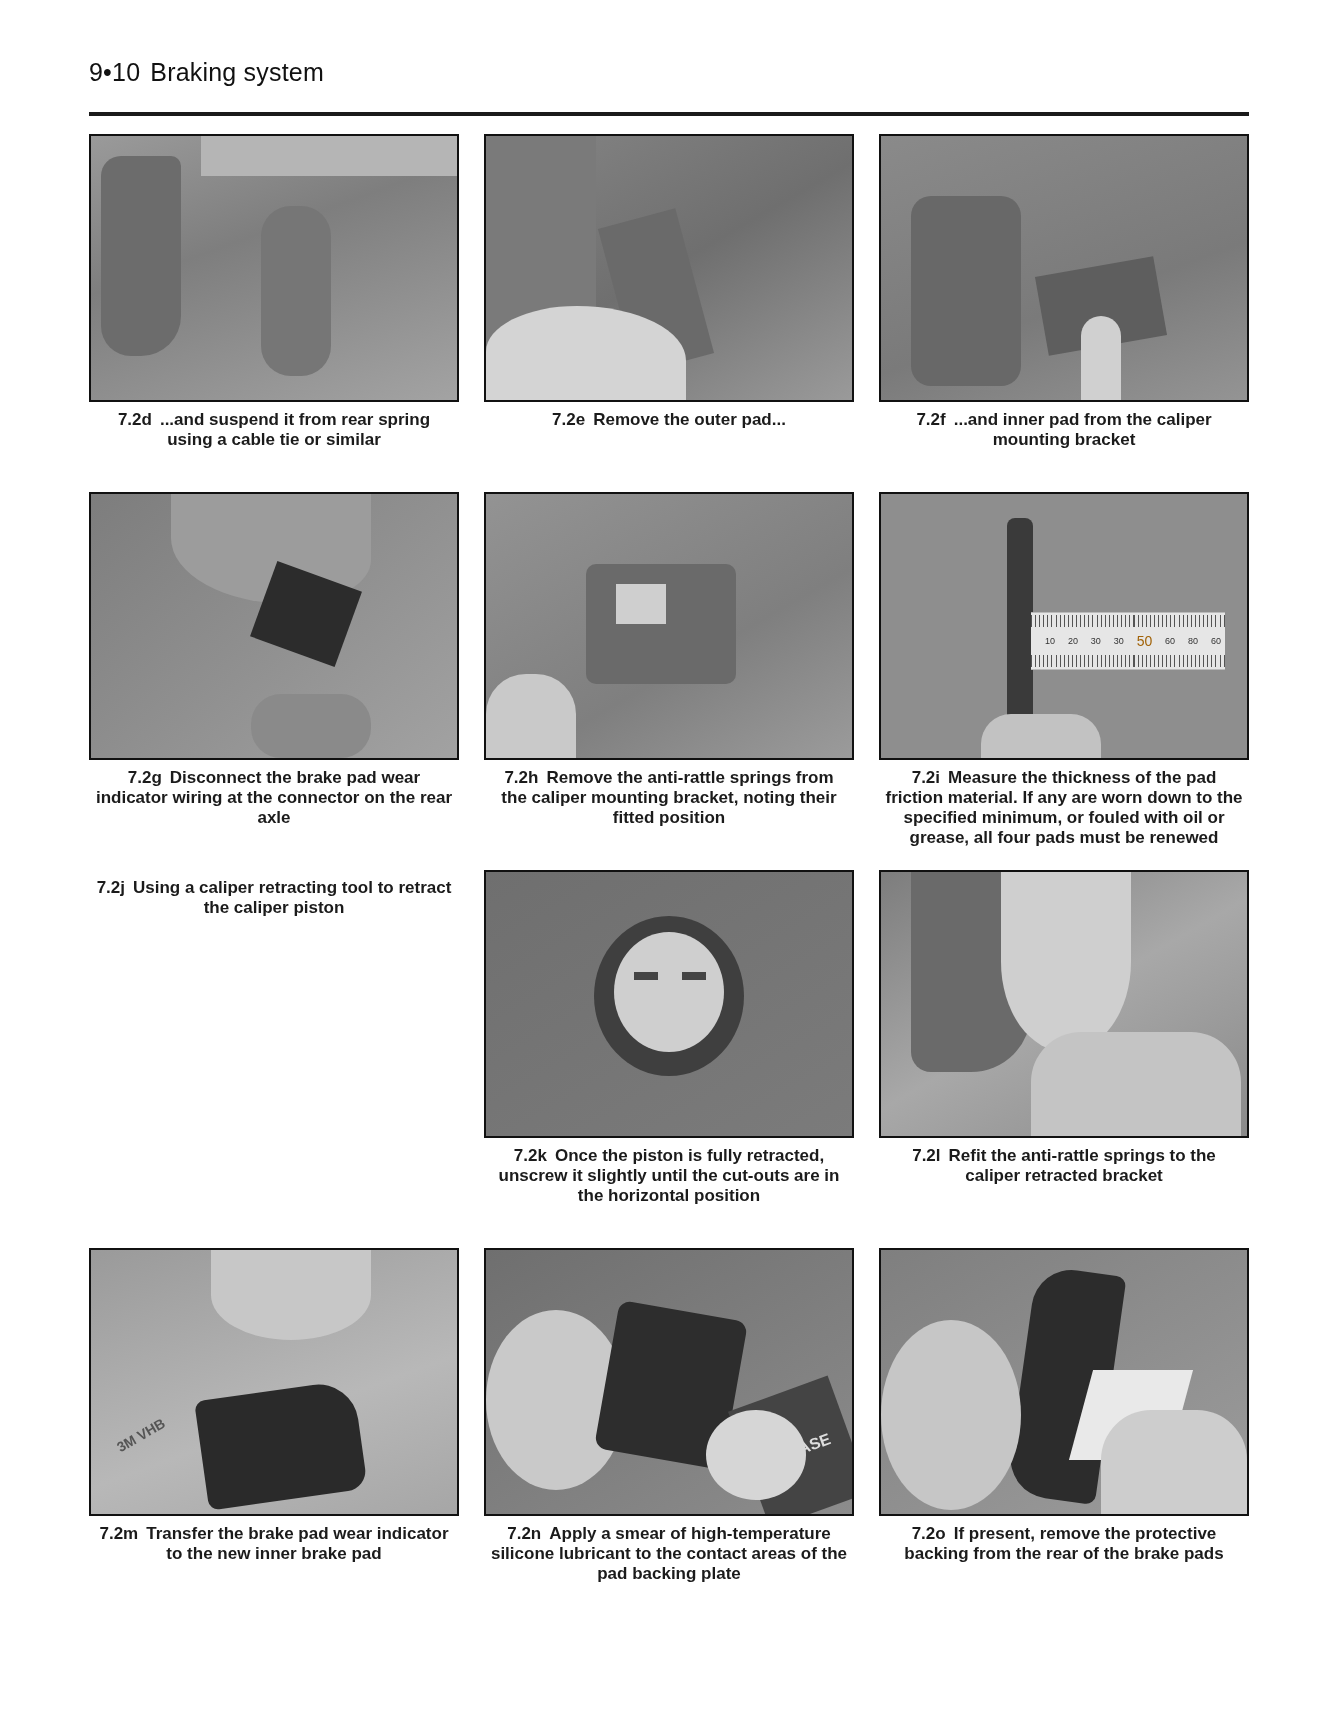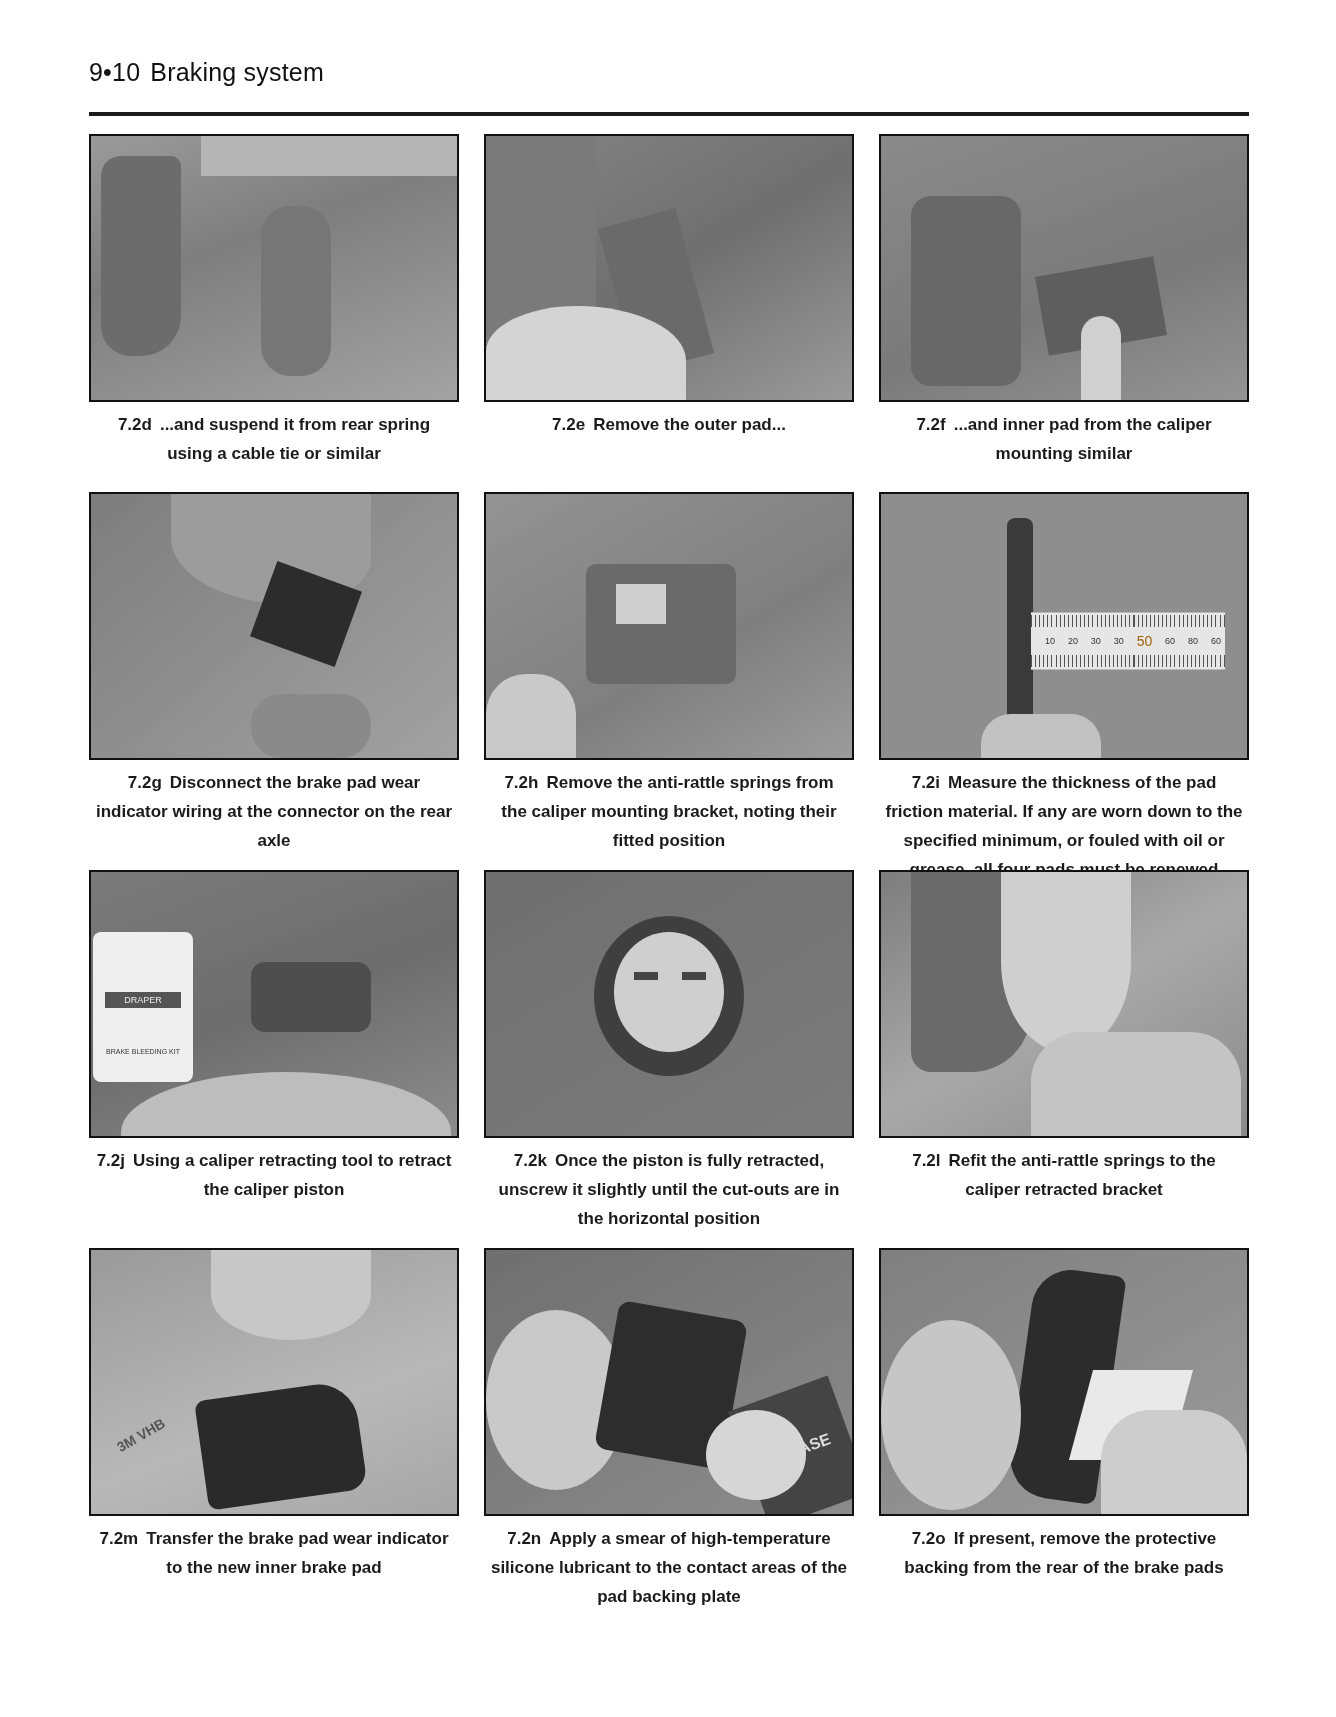--- a/index.html
+++ b/index.html
@@ -5,21 +5,21 @@
   html, body { margin: 0; padding: 0; background: #ffffff; }
   body { width: 1336px; height: 1717px; position: relative; overflow: hidden;
          font-family: "Liberation Sans", sans-serif; color: #111; }
   .page-header { position: absolute; left: 89px; top: 58px; font-size: 25px; letter-spacing: 0.2px; }
   .page-header .num { margin-right: 10px; margin-top: 18px; }
   .header-rule { position: absolute; left: 89px; top: 112px; width: 1160px; height: 4px; background: #1a1a1a; }
   .grid { position: absolute; left: 89px; top: 134px; width: 1160px; }
   .fig { position: absolute; width: 370px; }
   .photo { width: 366px; height: 264px; border: 2px solid #111; background: #8d8d8d; position: relative; overflow: hidden; }
   .photo .shade { position: absolute; }
-  .caption { margin-top: 8px; text-align: center; font-weight: bold; font-size: 17px; line-height: 29px; color: #1b1b1b; padding: 0 6px; }
+  .caption { margin-top: 8px; text-align: center; font-weight: bold; font-size: 17px; line-height: 20px; color: #1b1b1b; padding: 0 6px; }
   .caption .ref { margin-right: 8px; }
   
   .ruler { position: absolute; left: 150px; top: 118px; width: 194px; height: 56px; background: #e6e6e6; border-top: 1px solid #bbb; border-bottom: 1px solid #bbb; }
   .ruler .ticks-top, .ruler .ticks-bot { position: absolute; left: 0; right: 0; height: 12px;
      background: repeating-linear-gradient(90deg, #555 0 1px, transparent 1px 4.1px); }
   .ruler .ticks-top { top: 2px; } .ruler .ticks-bot { bottom: 2px; }
   .ruler .labels { position: absolute; top: 20px; left: 14px; right: 4px; display: flex; justify-content: space-between; align-items: center; font-size: 9px; color: #333; }
   .ruler .labels span.big { font-size: 14px; color: #a16207; }
 </style>
 </head>
@@ -49,21 +49,21 @@
     </div>
     <div class="caption"><span class="ref">7.2e</span><span>Remove the outer pad...</span></div>
   </div>
 
   <div class="fig" style="left:790px;top:0">
     <div class="photo" style="background:linear-gradient(160deg,#8a8a8a 0%,#7a7a7a 60%,#949494 100%)">
       <div class="shade" style="left:30px;top:60px;width:110px;height:190px;background:#686868;border-radius:20px"></div>
       <div class="shade" style="left:160px;top:130px;width:120px;height:80px;background:#5e5e5e;transform:rotate(-10deg)"></div>
       <div class="shade" style="left:200px;top:180px;width:40px;height:86px;background:#d0d0d0;border-radius:20px 20px 0 0"></div>
     </div>
-    <div class="caption"><span class="ref">7.2f</span><span>...and inner pad from the caliper mounting similar</span></div>
+    <div class="caption"><span class="ref">7.2f</span><span>...and inner pad from the caliper mounting bracket</span></div>
   </div>
 
   <div class="fig" style="left:0;top:358px">
     <div class="photo" style="background:linear-gradient(140deg,#7d7d7d 0%,#8f8f8f 50%,#a2a2a2 100%)">
       <div class="shade" style="left:80px;top:0;width:200px;height:110px;background:#9c9c9c;border-radius:0 0 40% 60%"></div>
       <div class="shade" style="left:170px;top:80px;width:90px;height:80px;background:#2c2c2c;transform:rotate(20deg)"></div>
       <div class="shade" style="left:160px;top:200px;width:120px;height:64px;background:#8a8a8a;border-radius:30px"></div>
     </div>
     <div class="caption"><span class="ref">7.2g</span><span>Disconnect the brake pad wear indicator wiring at the connector on the rear axle</span></div>
   </div>
@@ -93,27 +93,20 @@
           <span>60</span>
         </div>
         <div class="ticks-bot"></div>
       </div>
       <div class="shade" style="left:100px;top:220px;width:120px;height:44px;background:#c2c2c2;border-radius:30px 30px 0 0"></div>
     </div>
     <div class="caption"><span class="ref">7.2i</span><span>Measure the thickness of the pad friction material. If any are worn down to the specified minimum, or fouled with oil or grease, all four pads must be renewed</span></div>
   </div>
 
   <div class="fig" style="left:0;top:736px">
-    <div class="photo" style="background:linear-gradient(160deg,#7a7a7a 0%,#6d6d6d 50%,#8c8c8c 100%)">
-      <div class="shade" style="left:2px;top:60px;width:100px;height:150px;background:#efefef;border-radius:8px"></div>
-      <div class="shade" style="left:14px;top:120px;width:76px;height:16px;background:#555;color:#eee;font-size:9px;text-align:center;line-height:16px">DRAPER</div>
-      <div class="shade" style="left:14px;top:176px;width:76px;height:14px;font-size:7px;text-align:center;color:#333">BRAKE BLEEDING KIT</div>
-      <div class="shade" style="left:30px;top:200px;width:330px;height:120px;background:#bdbdbd;border-radius:50% 50% 0 0"></div>
-      <div class="shade" style="left:160px;top:90px;width:120px;height:70px;background:#4e4e4e;border-radius:14px"></div>
-    </div>
     <div class="caption"><span class="ref">7.2j</span><span>Using a caliper retracting tool to retract the caliper piston</span></div>
   </div>
 
   <div class="fig" style="left:395px;top:736px">
     <div class="photo" style="background:linear-gradient(150deg,#6f6f6f 0%,#7b7b7b 100%)">
       <div class="shade" style="left:108px;top:44px;width:150px;height:160px;background:#3f3f3f;border-radius:50%"></div>
       <div class="shade" style="left:128px;top:60px;width:110px;height:120px;background:#cfcfcf;border-radius:50%"></div>
       <div class="shade" style="left:148px;top:100px;width:24px;height:8px;background:#444"></div>
       <div class="shade" style="left:196px;top:100px;width:24px;height:8px;background:#444"></div>
     </div>

